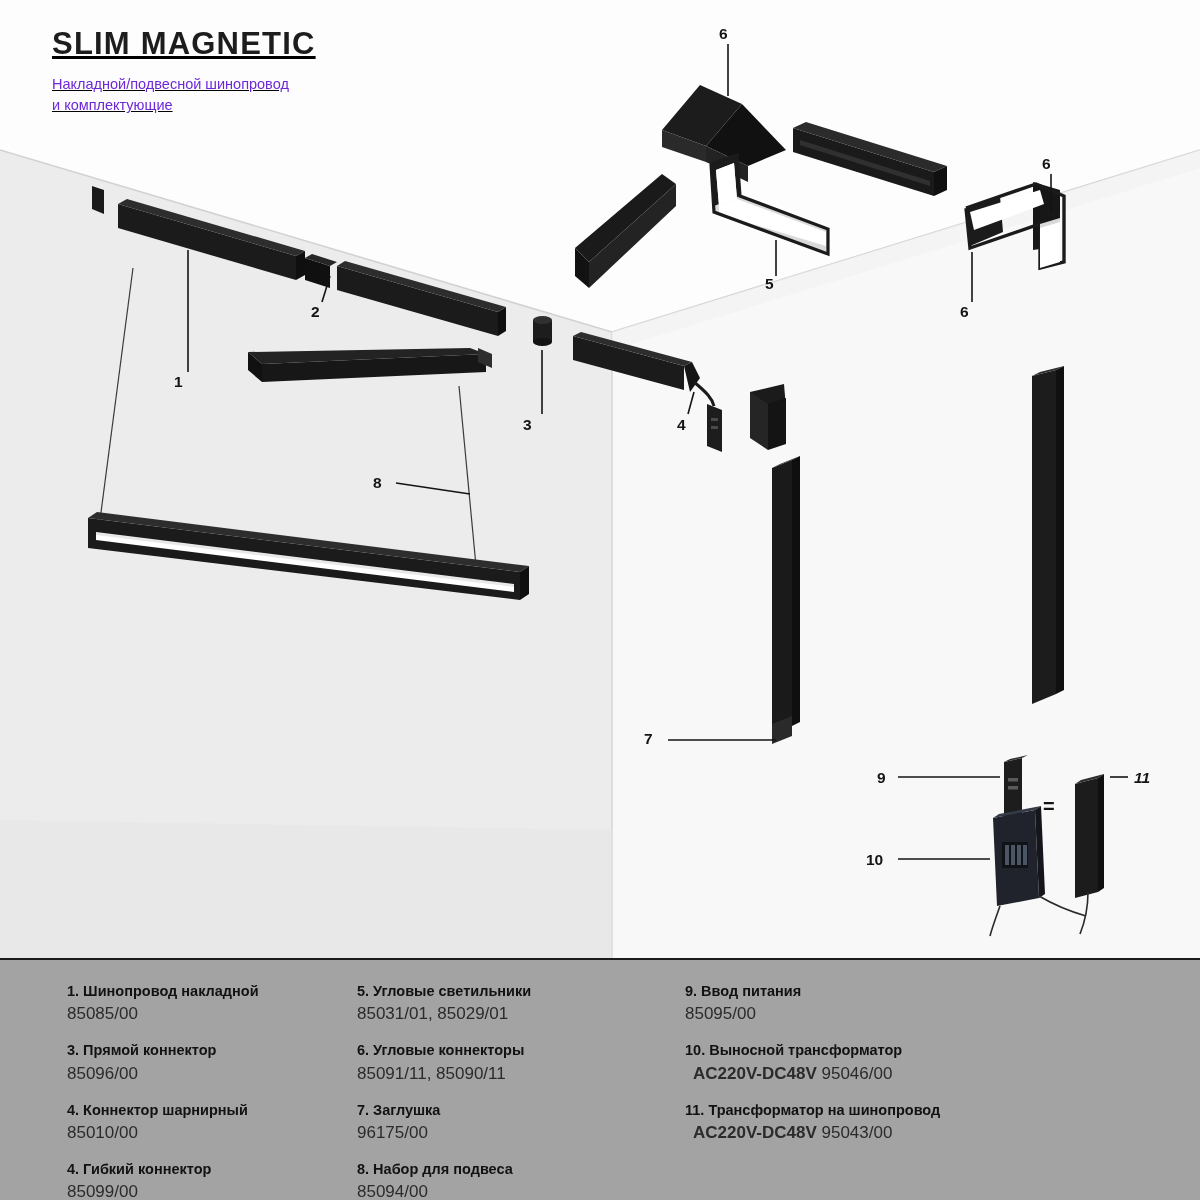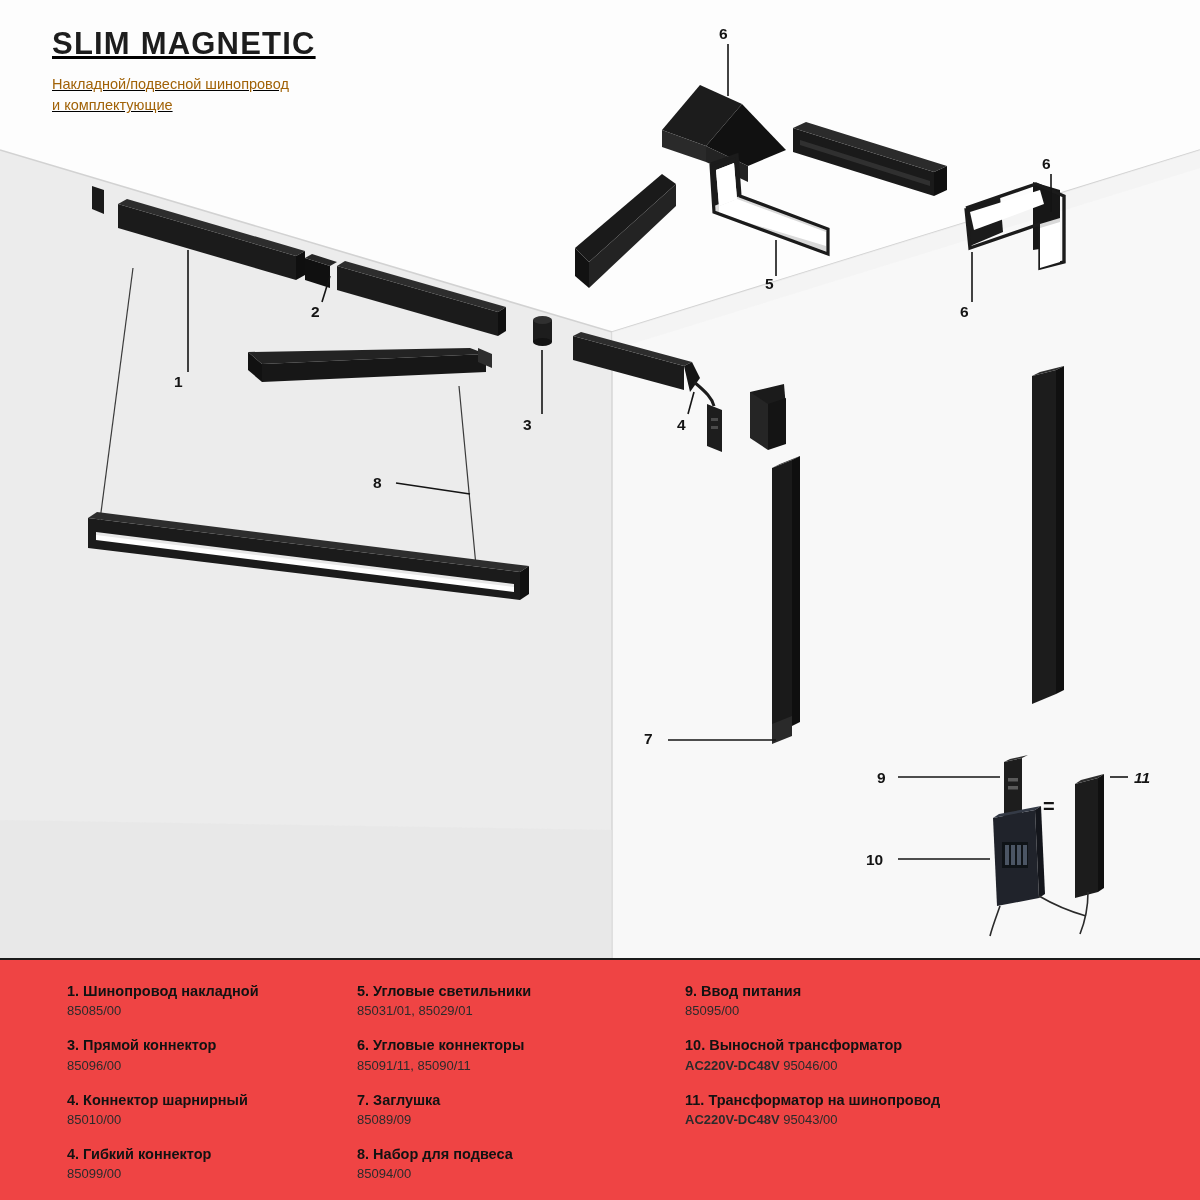--- a/index.html
+++ b/index.html
@@ -42,42 +42,42 @@
     font-weight: bold;
     letter-spacing: 1.2px;
     color: #1d1d1d;
     margin: 0;
     line-height: 1.15;
   }
   .subtitle {
     margin-top: 12px;
     font-size: 14.5px;
     line-height: 1.5;
-    color: #a16207;
+    color: #6d28d9;
   }
 
   
   .callout {
     position: absolute;
     font-size: 15.5px;
     font-weight: bold;
     color: #141414;
     line-height: 1;
   }
 
   
   .legend {
     position: absolute;
     left: 0;
     top: 958px;
     width: 1200px;
     height: 242px;
     border-top: 2px solid #1b1b1b;
     box-sizing: border-box;
-    background: #ef4444;
+    background: #a3a3a3;
   }
   .legend-cols {
     position: absolute;
     left: 0; top: 0;
     width: 1200px;
     display: flex;
   }
   .legend-col {
     box-sizing: border-box;
     padding-top: 22px;
@@ -88,26 +88,26 @@
 
   .legend-item { margin-bottom: 17px; }
   .legend-title {
     font-size: 14.5px;
     font-weight: bold;
     color: #121212;
     line-height: 1.25;
     margin: 0 0 3px 0;
   }
   .legend-code {
-    font-size: 13px;
+    font-size: 17px;
     color: #2b2b2b;
     line-height: 1.25;
     margin: 0;
   }
-  .legend-code .bold { font-weight: bold; }
+  .legend-code .bold { font-weight: bold; margin-left: 8px; }
 </style>
 </head>
 <body>
 
 <div class="page">
 
   <div class="scene">
     <svg class="room-svg" width="1200" height="958" viewBox="0 0 1200 958">
 
       <g>
@@ -336,21 +336,21 @@
         <div class="legend-item">
           <p class="legend-title">5. Угловые светильники</p>
           <p class="legend-code">85031/01, 85029/01</p>
         </div>
         <div class="legend-item">
           <p class="legend-title">6. Угловые коннекторы</p>
           <p class="legend-code">85091/11, 85090/11</p>
         </div>
         <div class="legend-item">
           <p class="legend-title">7. Заглушка</p>
-          <p class="legend-code">85089/09</p>
+          <p class="legend-code">96175/00</p>
         </div>
         <div class="legend-item">
           <p class="legend-title">8. Набор для подвеса</p>
           <p class="legend-code">85094/00</p>
         </div>
       </div>
 
       <div class="legend-col c3">
         <div class="legend-item">
           <p class="legend-title">9. Ввод питания</p>

